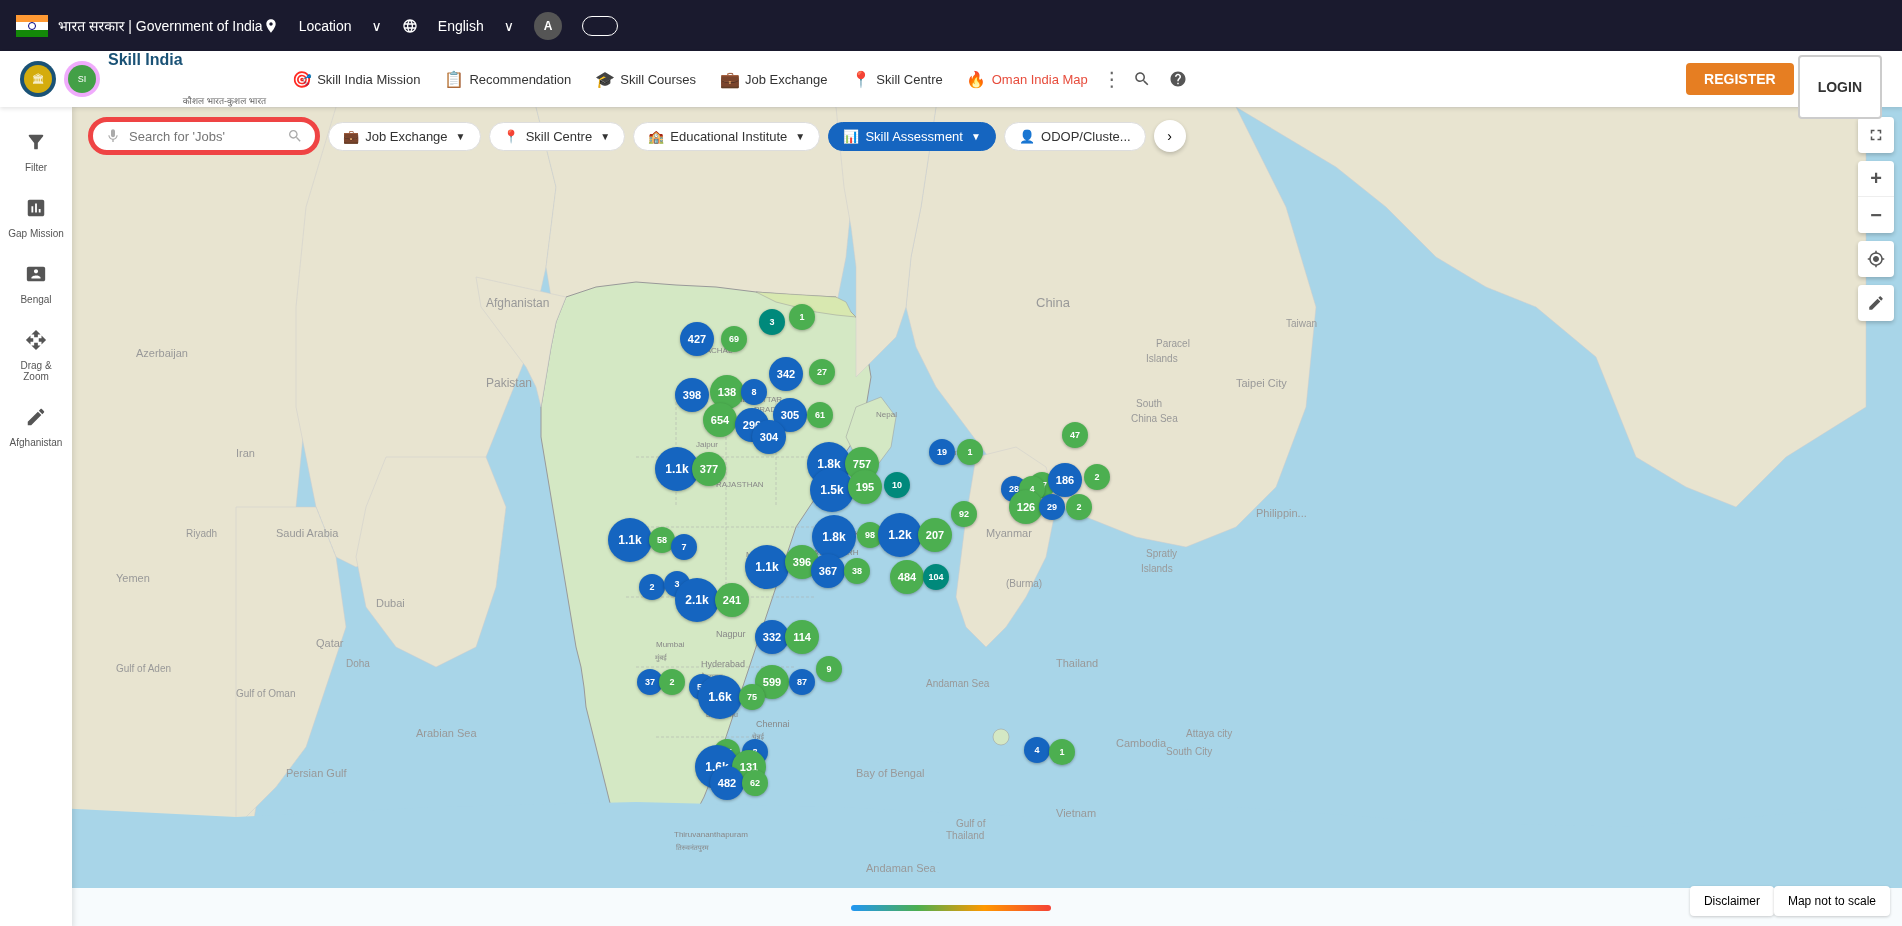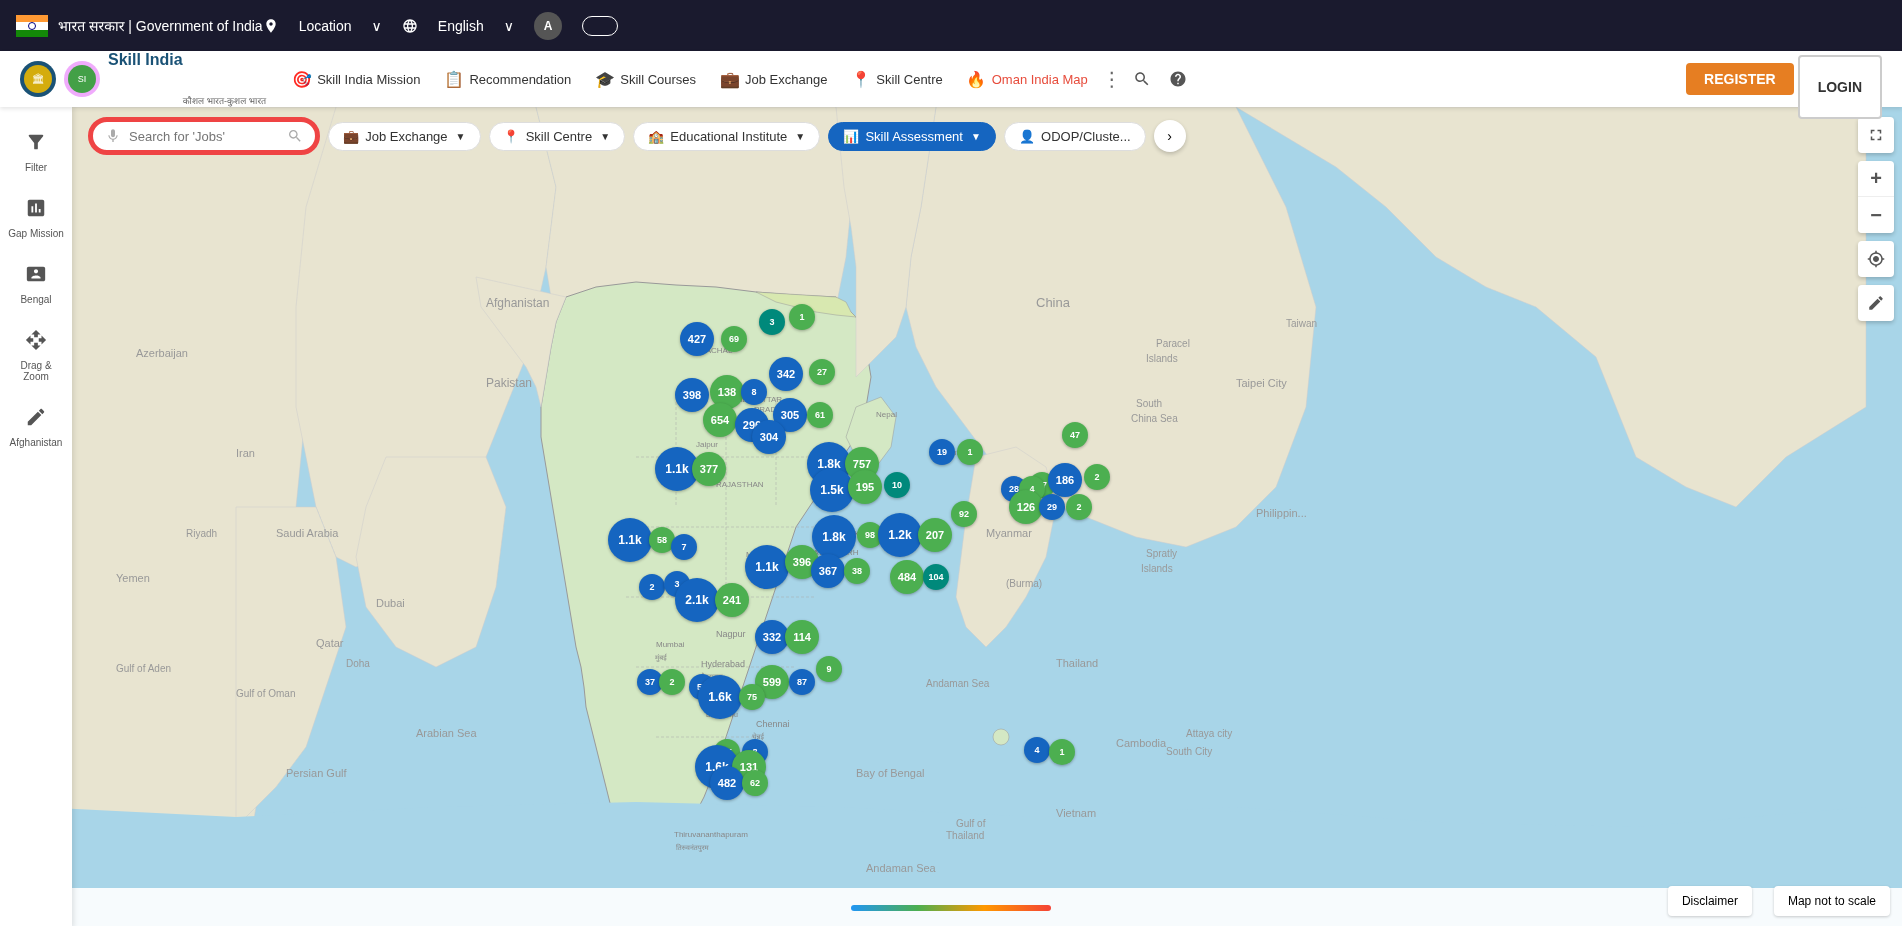--- a/index.html
+++ b/index.html
@@ -292,21 +292,21 @@
       cursor: pointer;
       transform: translate(-50%, -50%);
     }
 
     
     .disclaimer-area {
       position: absolute;
       bottom: 12px;
       right: 12px;
       display: flex;
-      gap: 22px;
+      gap: 0;
       z-index: 5;
     }
     .disclaimer-btn {
       background: white;
       border: none;
       padding: 8px 14px;
       font-size: 12px;
       border-radius: 4px;
       cursor: pointer;
       box-shadow: 0 1px 3px rgba(0,0,0,0.2);

